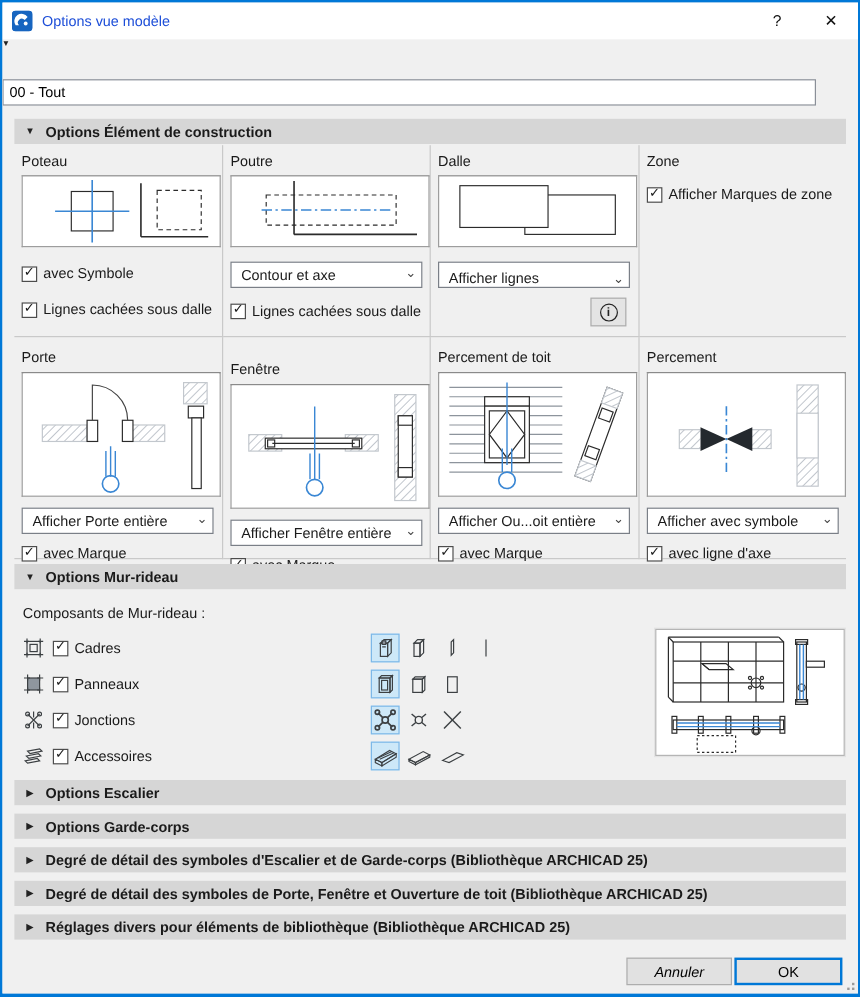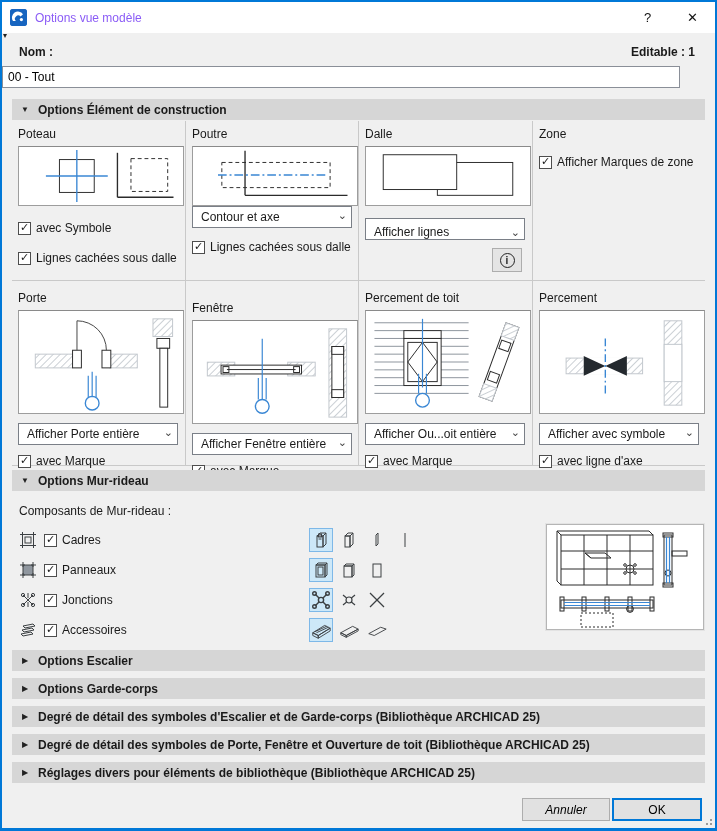--- a/index.html
+++ b/index.html
@@ -4,21 +4,21 @@
 <style>
   :root{
     --accent:#0078d7; --bg:#f0f0f0; --hdr:#d6d6d6; --ink:#1a1a1a;
     --blue:#3a87d4; --line:#c9c9c9; --combo-b:#7a7f87; --btn-b:#adadad;
   }
   *{box-sizing:border-box;margin:0;padding:0;font-family:"Liberation Sans","DejaVu Sans",sans-serif;}
   body{background:#fff;width:717px;}
   .dialog{width:717px;height:831px;border:2px solid var(--accent);border-bottom-width:3px;background:var(--bg);position:relative;overflow:hidden;}
   .titlebar{height:31px;background:#fff;display:flex;align-items:center;padding-left:8px;position:relative;}
   .app-icon{width:17px;height:17px;border-radius:3px;background:#1765c0;display:inline-block;}
-  .title-text{font-size:12px;color:#8b5cf6;margin-left:8px;}
+  .title-text{font-size:12px;color:#1d4ed8;margin-left:8px;}
   .tb-btn{width:45px;height:31px;display:flex;align-items:center;justify-content:center;font-size:13px;color:#111;}
   .tb-btns{position:absolute;right:0;top:0;display:flex;}
   .client{position:absolute;top:31px;left:0;right:0;bottom:0;background:var(--bg);font-size:12px;color:var(--ink);}
   .splitter{position:absolute;left:1px;top:-1px;font-size:8px;color:#222;line-height:8px;}
   .name-row{position:absolute;top:12px;left:17px;right:20px;display:flex;justify-content:space-between;font-weight:bold;}
   .name-input{position:absolute;top:33px;left:0;width:678px;height:22px;border:1px solid #8a8f98;background:#fff;font-size:12px;padding:0 5px;}
   .acc-hdr{position:absolute;left:10px;right:10px;height:21px;background:var(--hdr);display:flex;align-items:center;font-weight:bold;}
   .tri{font-size:8px;width:26px;text-align:center;color:#222;}
   .grid{position:absolute;top:88px;left:10px;right:10px;display:grid;grid-template-columns:174px 173px 174px 1fr;}
   .cell{position:relative;padding:0 0 0 6px;}
@@ -76,24 +76,20 @@
     <span class="title-text">Options vue modèle</span>
     <span class="tb-btns">
       <span class="tb-btn">?</span>
       <span class="tb-btn">✕</span>
     </span>
   </div>
 
   <div class="client">
     <span class="splitter">▾</span>
 
-    <div class="name-row">
-      <span>Nom :</span>
-      <span>Editable : 1</span>
-    </div>
     <input class="name-input" type="text" value="00 - Tout" style="">
 
     <div class="acc-hdr" style="top:66px;">
       <span class="tri">▼</span>
       <span>Options Élément de construction</span>
     </div>
 
     <div class="grid">
 
       <div class="cell r1 c1">
@@ -121,21 +117,21 @@
       </div>
 
       <div class="cell r1 c2">
         <div class="panel-title">Poutre</div>
         <svg class="prevbox" width="166" height="60" viewBox="0 0 166 60">
           <line x1="52" y1="4" x2="52" y2="50" stroke="#2b2b2b" stroke-width="1.4"></line>
           <line x1="52" y1="50" x2="158" y2="50" stroke="#2b2b2b" stroke-width="1.4"></line>
           <rect x="28" y="16" width="112" height="26" fill="none" stroke="#2b2b2b" stroke-dasharray="4 3"></rect>
           <line x1="24" y1="29" x2="138" y2="29" stroke="#3a87d4" stroke-width="1.4" stroke-dasharray="9 3 2 3"></line>
         </svg>
-        <div class="combo" style="margin-top:0;">
+        <div class="combo" style="margin-top:12px;">
           <span class="combo-val">Contour et axe</span>
           <span class="combo-arrow">⌄</span>
         </div>
         <label class="cbrow" style="margin-top:12px;">
           <span class="cb">
               <i class="chk">✓</i>
             </span>
           <span>Lignes cachées sous dalle</span>
         </label>
       </div>

